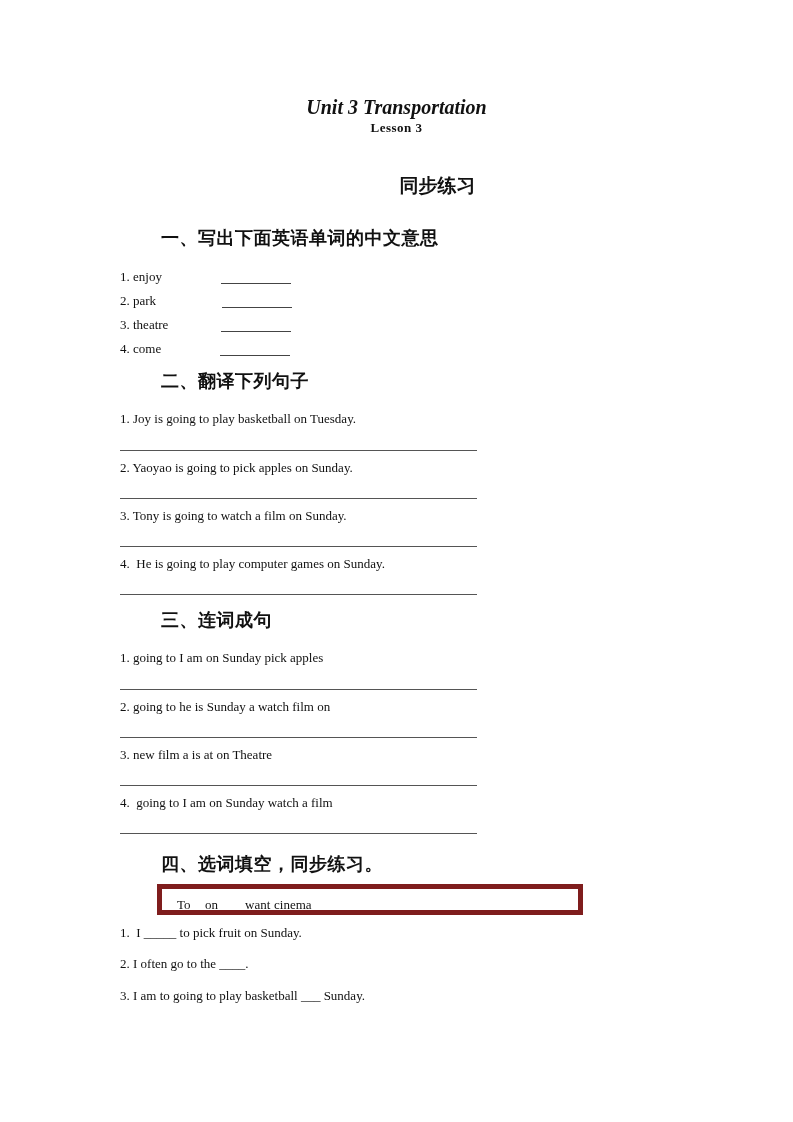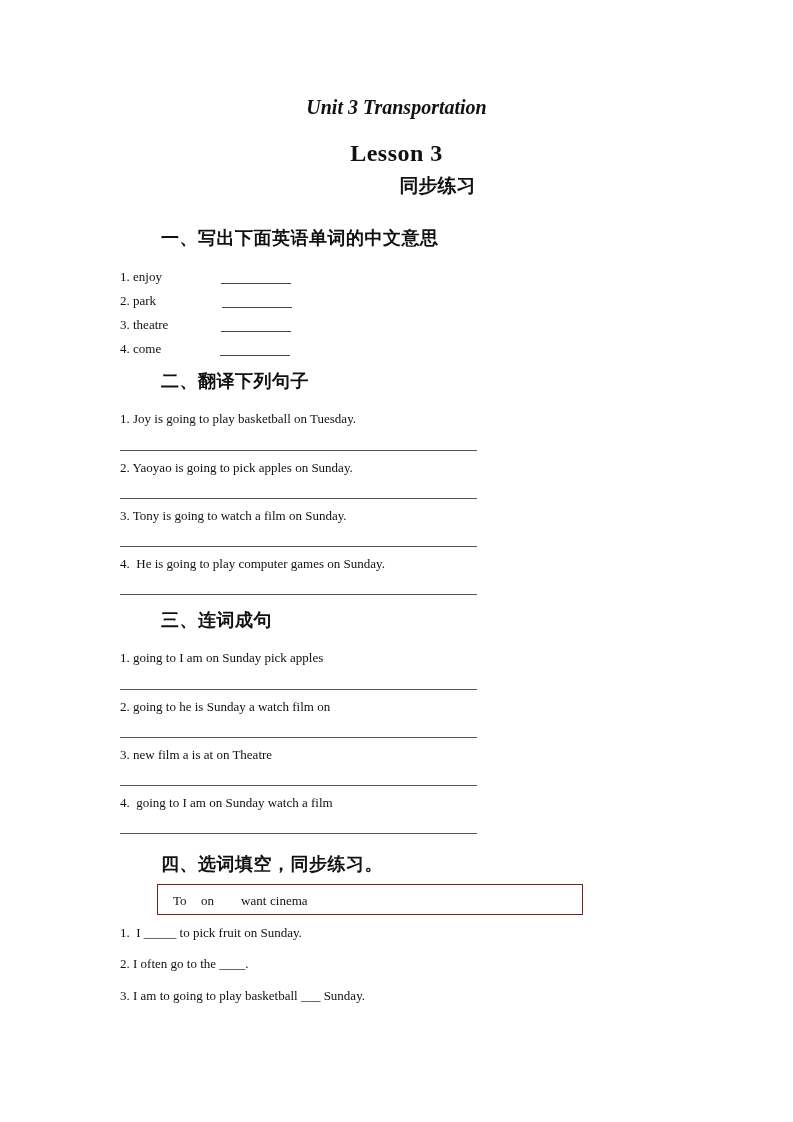--- a/index.html
+++ b/index.html
@@ -1,27 +1,27 @@
 <!DOCTYPE html>
 <html><head>
 <meta charset="utf-8">
 <style>
   html, body { margin: 0; padding: 0; background: #ffffff; }
   body { width: 793px; height: 1122px; position: relative; overflow: hidden; color: #111; }
   .serif { font-family: "Liberation Serif", "DejaVu Serif", serif; }
   .sans { font-family: Liberation Mono, monospace; margin-left: 41px; }
   .title { position: absolute; left: 0; width: 793px; text-align: center; font-weight: bold; }
   #t1 { top: 96px; font-size: 20px; font-style: italic; }
-  #t2 { top: 140px; font-size: 24px; letter-spacing: 0.5px; }
+  #t2 { top: 120px; font-size: 13px; letter-spacing: 0.5px; }
   #t3 { top: 173px; font-size: 19px; }
   .heading { position: absolute; left: 120px; font-size: 18px; font-weight: bold; letter-spacing: 0.5px; }
   .item { position: absolute; left: 120px; font-size: 13px; white-space: pre; }
   .blank { position: absolute; height: 0; border-top: 1px solid #444; }
   .answer-line { position: absolute; left: 120px; width: 357px; height: 0; border-top: 1px solid #555; }
-  .wordbox { position: absolute; left: 157px; top: 884px; width: 426px; height: 31px; border: 1px solid #7f1d1d; box-sizing: border-box; }
+  .wordbox { position: absolute; left: 157px; top: 884px; width: 426px; height: 31px; border: 5px solid #7f1d1d; box-sizing: border-box; }
   .wordbox span { position: absolute; top: 8px; font-size: 13px; }
 </style>
 </head>
 <body>
 
 <div id="t1" class="title serif">Unit 3 Transportation</div>
 <div id="t2" class="title serif">Lesson 3</div>
 <div id="t3" class="title sans">同步练习</div>
 
 <div class="heading sans" style="top:226px;">一、写出下面英语单词的中文意思</div>

